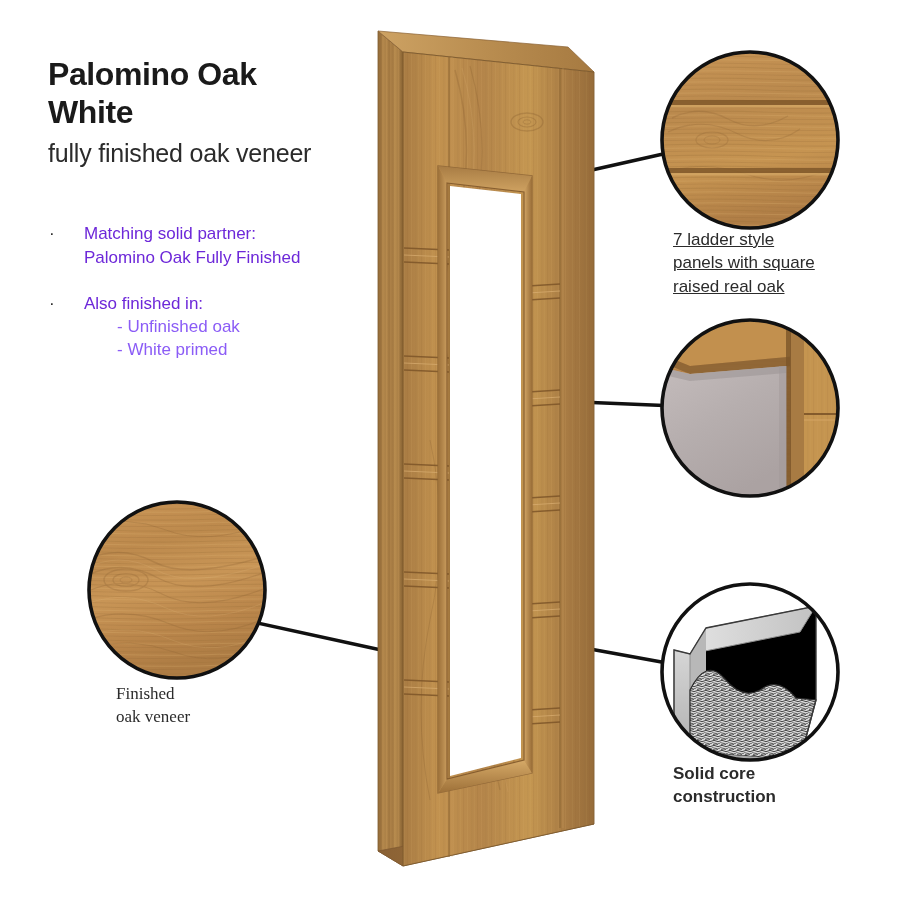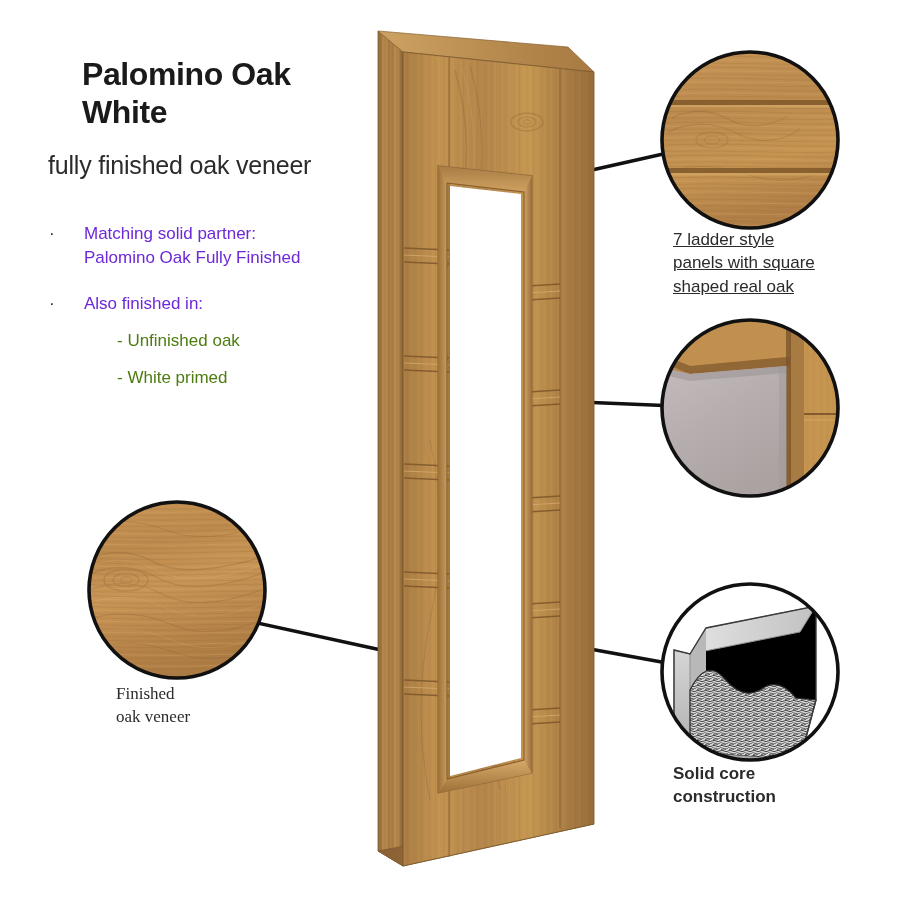--- a/index.html
+++ b/index.html
@@ -23,29 +23,28 @@
     left: 48px;
     top: 56px;
     width: 340px;
   }
   .title-line {
     font-size: 32px;
     font-weight: bold;
     line-height: 1.18;
     letter-spacing: -0.4px;
     color: #1a1a1a;
-    margin-left: 34px;
   }
   #subtitle {
     font-size: 25px;
     font-weight: normal;
     line-height: 1.2;
     letter-spacing: -0.2px;
     color: #2b2b2b;
-    margin-top: 18px;
+    margin-top: 6px;
   }
 
   #bullet-list {
     position: absolute;
     left: 48px;
     top: 222px;
     width: 330px;
   }
   .bullet-item {
     display: flex;
@@ -67,24 +66,23 @@
   }
   .bullet-line {
     font-size: 17px;
     line-height: 1.42;
     color: #6d28d9;
     white-space: nowrap;
   }
   .sub-line {
     font-size: 17px;
     line-height: 1.35;
-    color: #4d7c0f;
+    color: #8b5cf6;
     padding-left: 33px;
     white-space: nowrap;
-    margin-top: 14px;
   }
 
   
   .caption {
     position: absolute;
     font-size: 17px;
     line-height: 1.38;
     color: #2b2b2b;
   }
   .caption div { white-space: nowrap; }
@@ -479,21 +477,21 @@
         <div class="sub-line">- Unfinished oak</div>
         <div class="sub-line">- White primed</div>
       </div>
     </div>
 
   </div>
 
   <div class="caption" id="caption-panels">
     <div>7 ladder style</div>
     <div>panels with square</div>
-    <div>shaped real oak</div>
+    <div>raised real oak</div>
   </div>
 
 
   <div class="caption" id="caption-core">
     <div>Solid core</div>
     <div>construction</div>
   </div>
 
   <div class="caption" id="caption-veneer">
     <div>Finished</div>

